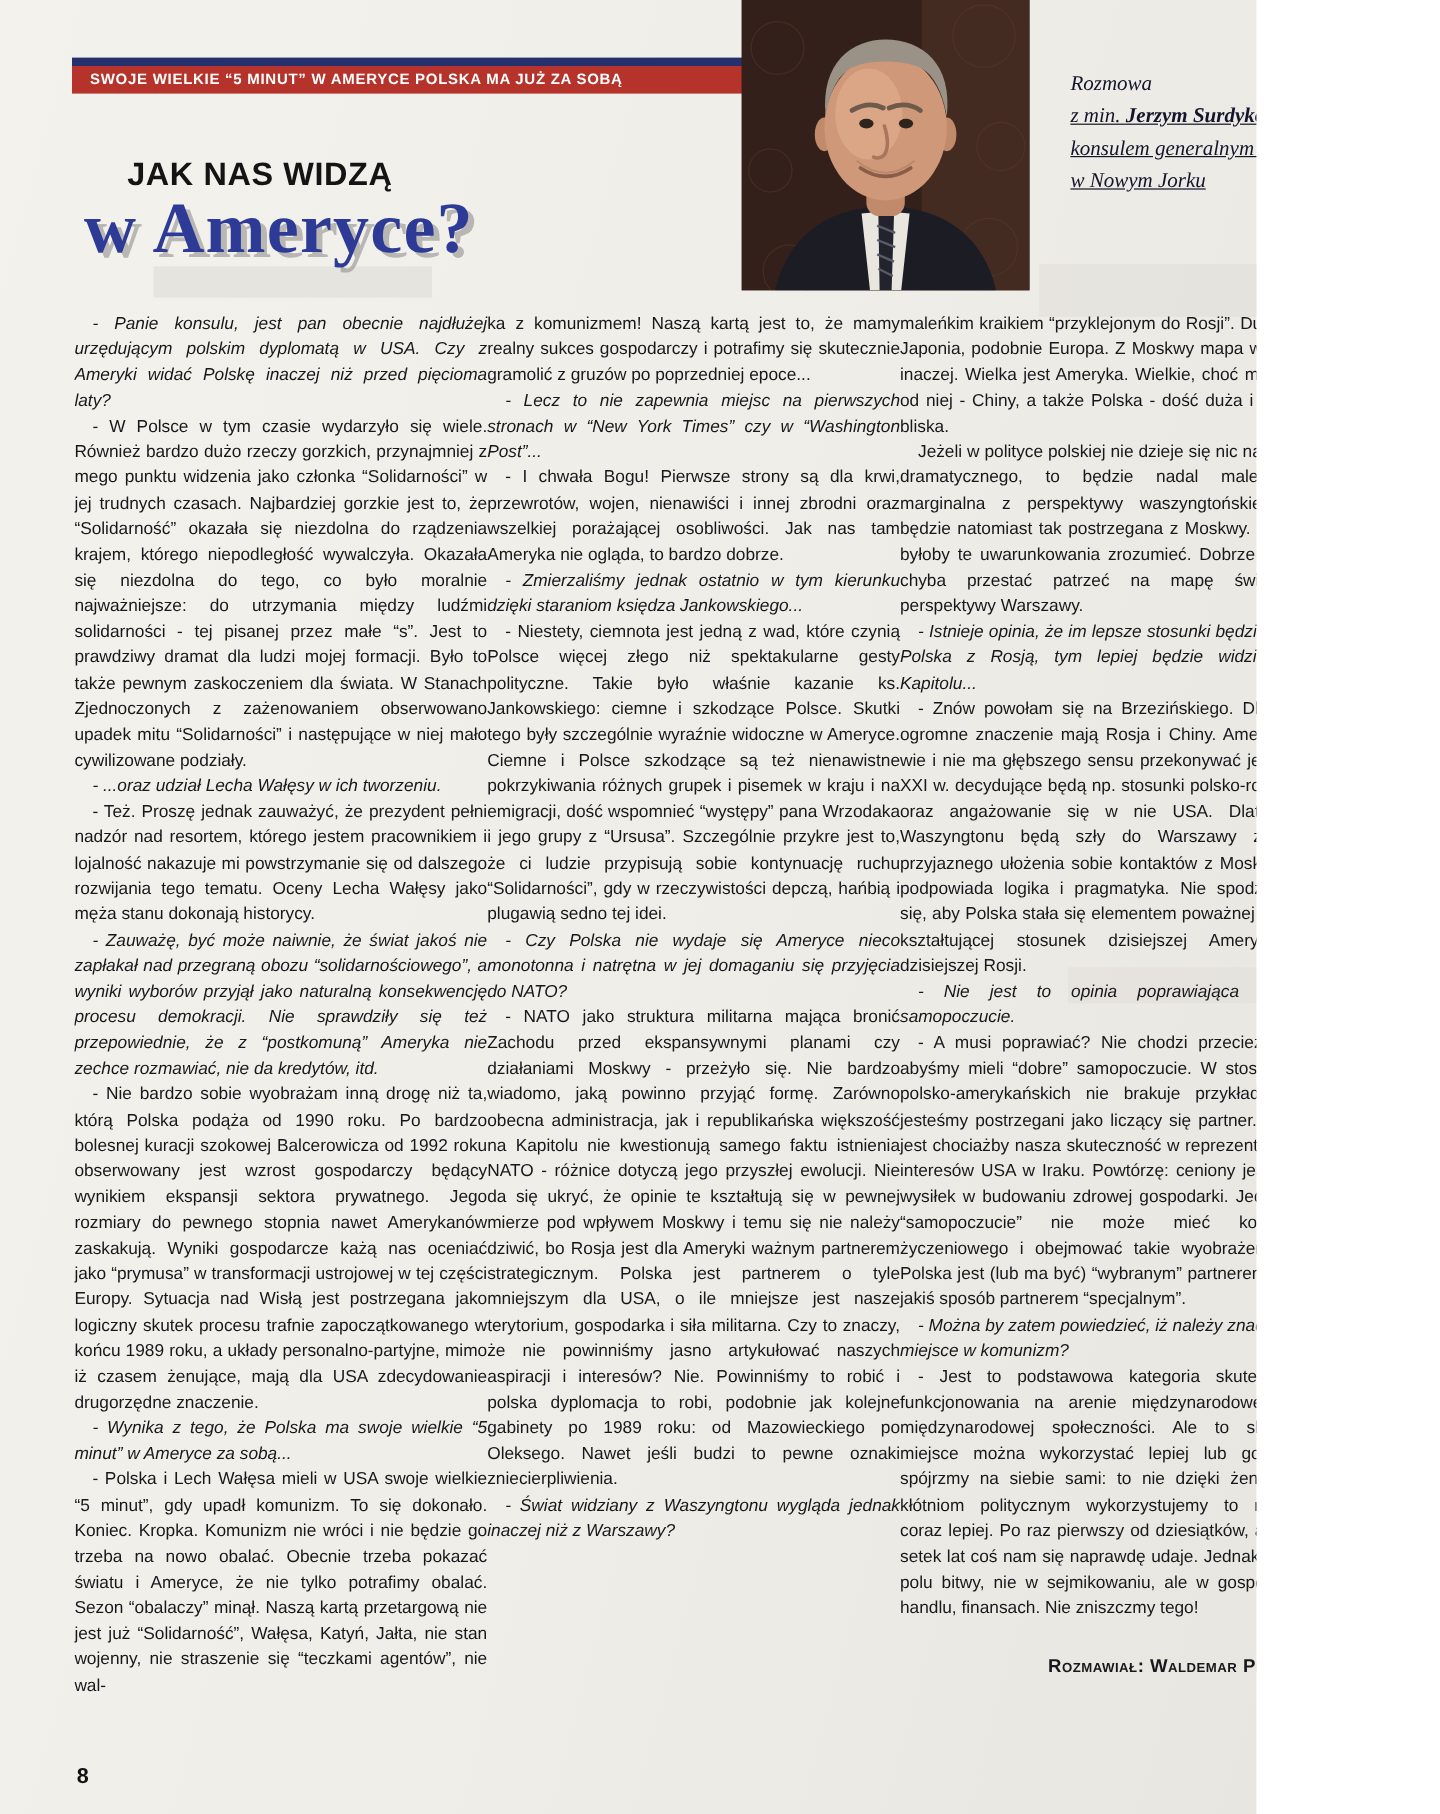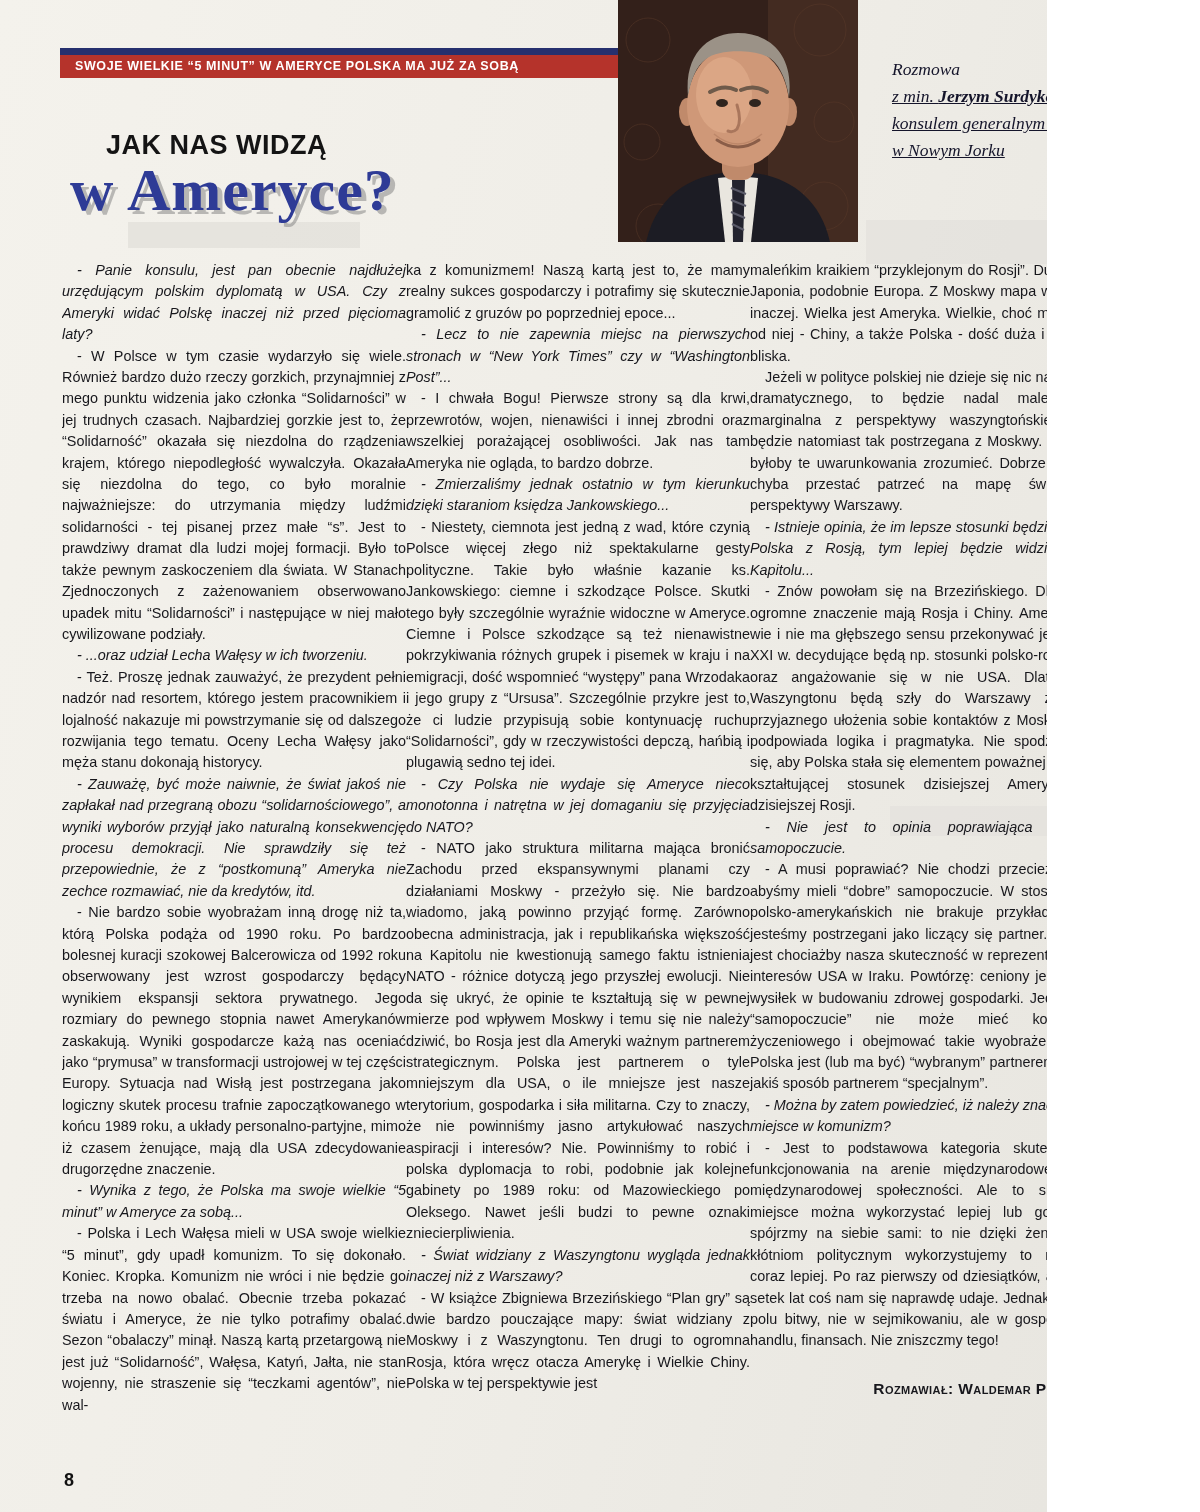--- a/index.html
+++ b/index.html
@@ -123,21 +123,20 @@
 
     <div class="col">
       <p class="cont">ka z komunizmem! Naszą kartą jest to, że mamy realny sukces gospodarczy i potrafimy się skutecznie gramolić z gruzów po poprzedniej epoce...</p>
       <p class="q">- Lecz to nie zapewnia miejsc na pierwszych stronach w “New York Times” czy w “Washington Post”...</p>
       <p>- I chwała Bogu! Pierwsze strony są dla krwi, przewrotów, wojen, nienawiści i innej zbrodni oraz wszelkiej porażającej osobliwości. Jak nas tam Ameryka nie ogląda, to bardzo dobrze.</p>
       <p class="q">- Zmierzaliśmy jednak ostatnio w tym kierunku dzięki staraniom księdza Jankowskiego...</p>
       <p>- Niestety, ciemnota jest jedną z wad, które czynią Polsce więcej złego niż spektakularne gesty polityczne. Takie było właśnie kazanie ks. Jankowskiego: ciemne i szkodzące Polsce. Skutki tego były szczególnie wyraźnie widoczne w Ameryce. Ciemne i Polsce szkodzące są też nienawistne pokrzykiwania różnych grupek i pisemek w kraju i na emigracji, dość wspomnieć “występy” pana Wrzodaka i jego grupy z “Ursusa”. Szczególnie przykre jest to, że ci ludzie przypisują sobie kontynuację ruchu “Solidarności”, gdy w rzeczywistości depczą, hańbią i plugawią sedno tej idei.</p>
       <p class="q">- Czy Polska nie wydaje się Ameryce nieco monotonna i natrętna w jej domaganiu się przyjęcia do NATO?</p>
       <p>- NATO jako struktura militarna mająca bronić Zachodu przed ekspansywnymi planami czy działaniami Moskwy - przeżyło się. Nie bardzo wiadomo, jaką powinno przyjąć formę. Zarówno obecna administracja, jak i republikańska większość na Kapitolu nie kwestionują samego faktu istnienia NATO - różnice dotyczą jego przyszłej ewolucji. Nie da się ukryć, że opinie te kształtują się w pewnej mierze pod wpływem Moskwy i temu się nie należy dziwić, bo Rosja jest dla Ameryki ważnym partnerem strategicznym. Polska jest partnerem o tyle mniejszym dla USA, o ile mniejsze jest nasze terytorium, gospodarka i siła militarna. Czy to znaczy, że nie powinniśmy jasno artykułować naszych aspiracji i interesów? Nie. Powinniśmy to robić i polska dyplomacja to robi, podobnie jak kolejne gabinety po 1989 roku: od Mazowieckiego po Oleksego. Nawet jeśli budzi to pewne oznaki zniecierpliwienia.</p>
       <p class="q">- Świat widziany z Waszyngtonu wygląda jednak inaczej niż z Warszawy?</p>
-      <p>- W książce Zbigniewa Brzezińskiego “Plan gry” są dwie bardzo pouczające mapy: świat widziany z Moskwy i z Waszyngtonu. Ten drugi to ogromna Rosja, która wręcz otacza Amerykę i Wielkie Chiny. Polska w tej perspektywie jest</p>
     </div>
 
     <div class="col">
       <p class="cont">maleńkim kraikiem “przyklejonym do Rosji”. Duża jest Japonia, podobnie Europa. Z Moskwy mapa wygląda inaczej. Wielka jest Ameryka. Wielkie, choć mniejsze od niej - Chiny, a także Polska - dość duża i bardzo bliska.</p>
       <p>Jeżeli w polityce polskiej nie dzieje się nic nagłego i dramatycznego, to będzie nadal maleńka i marginalna z perspektywy waszyngtońskiej. Nie będzie natomiast tak postrzegana z Moskwy. Dobrze byłoby te uwarunkowania zrozumieć. Dobrze byłoby chyba przestać patrzeć na mapę świata z perspektywy Warszawy.</p>
       <p class="q">- Istnieje opinia, że im lepsze stosunki będzie miała Polska z Rosją, tym lepiej będzie widziana w Kapitolu...</p>
       <p>- Znów powołam się na Brzezińskiego. Dla USA ogromne znaczenie mają Rosja i Chiny. Ameryka to wie i nie ma głębszego sensu przekonywać jej, że w XXI w. decydujące będą np. stosunki polsko-rosyjskie oraz angażowanie się w nie USA. Dlatego z Waszyngtonu będą szły do Warszawy zachęty przyjaznego ułożenia sobie kontaktów z Moskwą. To podpowiada logika i pragmatyka. Nie spodziewam się, aby Polska stała się elementem poważnej polityki kształtującej stosunek dzisiejszej Ameryki do dzisiejszej Rosji.</p>
       <p class="q">- Nie jest to opinia poprawiająca polskie samopoczucie.</p>
       <p>- A musi poprawiać? Nie chodzi przecież o to, abyśmy mieli “dobre” samopoczucie. W stosunkach polsko-amerykańskich nie brakuje przykładów, iż jesteśmy postrzegani jako liczący się partner. Znana jest chociażby nasza skuteczność w reprezentowaniu interesów USA w Iraku. Powtórzę: ceniony jest nasz wysiłek w budowaniu zdrowej gospodarki. Jednak to “samopoczucie” nie może mieć kontekstu życzeniowego i obejmować takie wyobrażenia, że Polska jest (lub ma być) “wybranym” partnerem lub w jakiś sposób partnerem “specjalnym”.</p>
       <p class="q">- Można by zatem powiedzieć, iż należy znać swoje miejsce w komunizm?</p>

